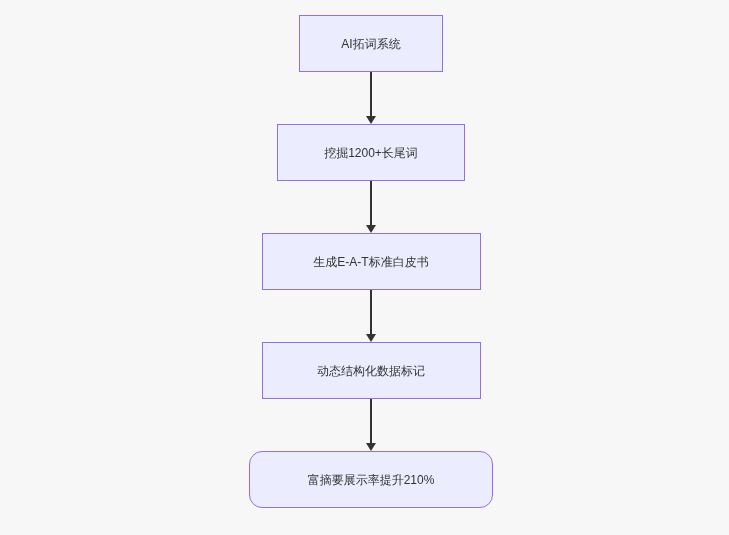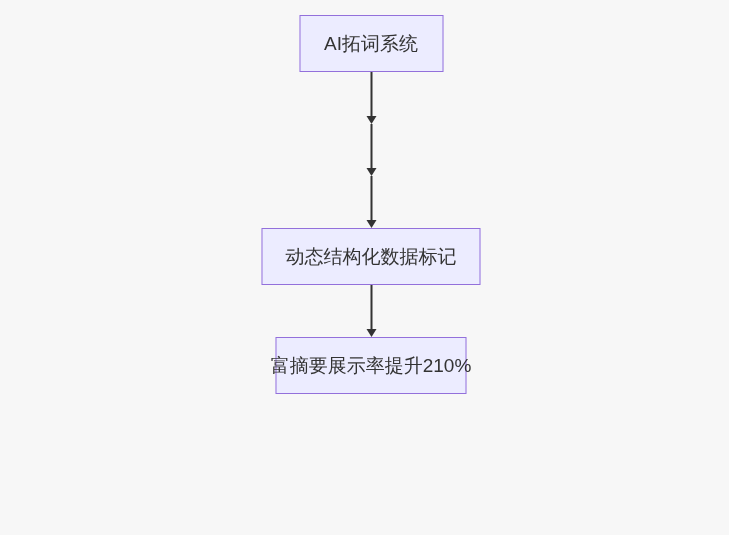--- a/index.html
+++ b/index.html
@@ -27,30 +27,30 @@
   }
   .node {
     box-sizing: border-box;
     height: 57px;
     background: var(--node-fill, #ECECFF);
     border: 1px solid var(--node-border, #9370DB);
     color: var(--text-color, #333333);
     display: flex;
     align-items: center;
     justify-content: center;
-    font-size: 19px;
+    font-size: 12px;
     line-height: 1;
     white-space: nowrap;
     text-align: right;
   }
   .node.n1 { width: 144px; }
   .node.n2 { width: 188px; }
   .node.n3 { width: 219px; }
   .node.n4 { width: 219px; }
-  .node.n5 { width: 191px; }
+  .node.n5 { width: 244px; border-radius: 13px; }
   .arrow {
     height: 52px;
     display: flex;
     flex-direction: column;
     align-items: center;
   }
   .arrow .line {
     width: 2px;
     flex: 1 1 auto;
     background: var(--arrow-color, #333333);
@@ -71,26 +71,32 @@
 
     <div class="node n1">
       <span>AI拓词系统</span>
     </div>
 
     <div class="arrow">
       <div class="line"></div>
       <div class="head"></div>
     </div>
 
+    <div class="node n2">
+      <span>挖掘1200+长尾词</span>
+    </div>
 
     <div class="arrow">
       <div class="line"></div>
       <div class="head"></div>
     </div>
 
+    <div class="node n3">
+      <span>生成E-A-T标准白皮书</span>
+    </div>
 
     <div class="arrow">
       <div class="line"></div>
       <div class="head"></div>
     </div>
 
     <div class="node n4">
       <span>动态结构化数据标记</span>
     </div>
 

